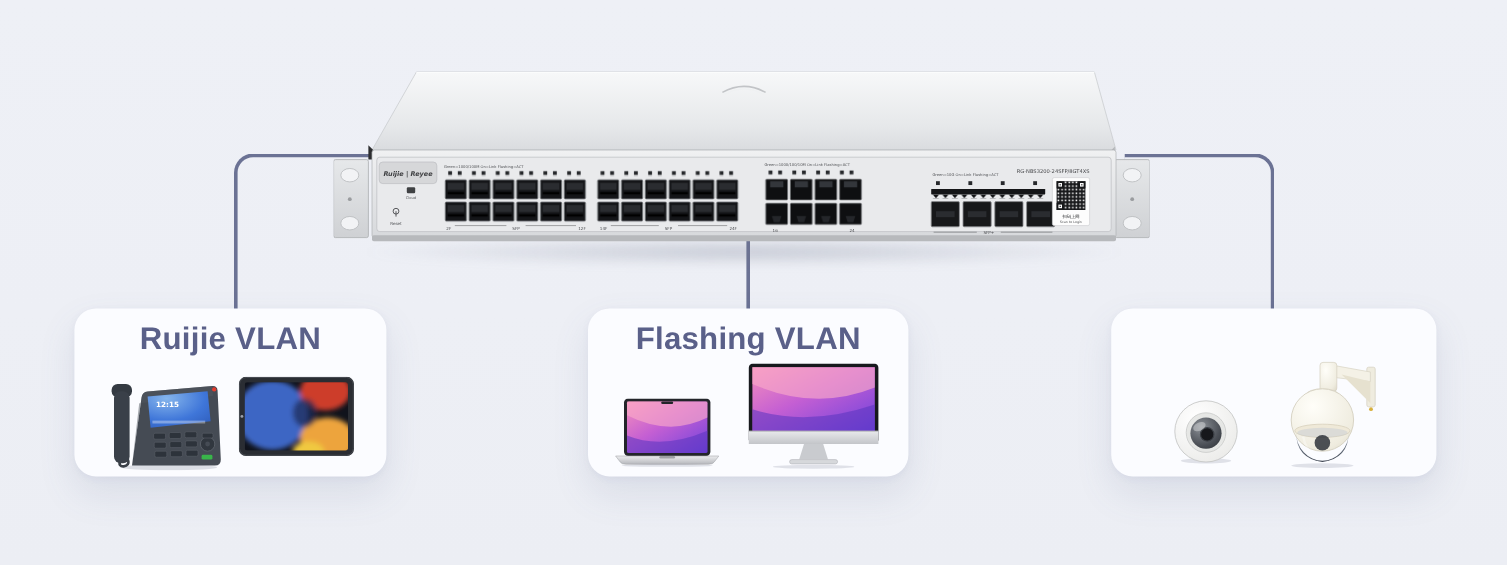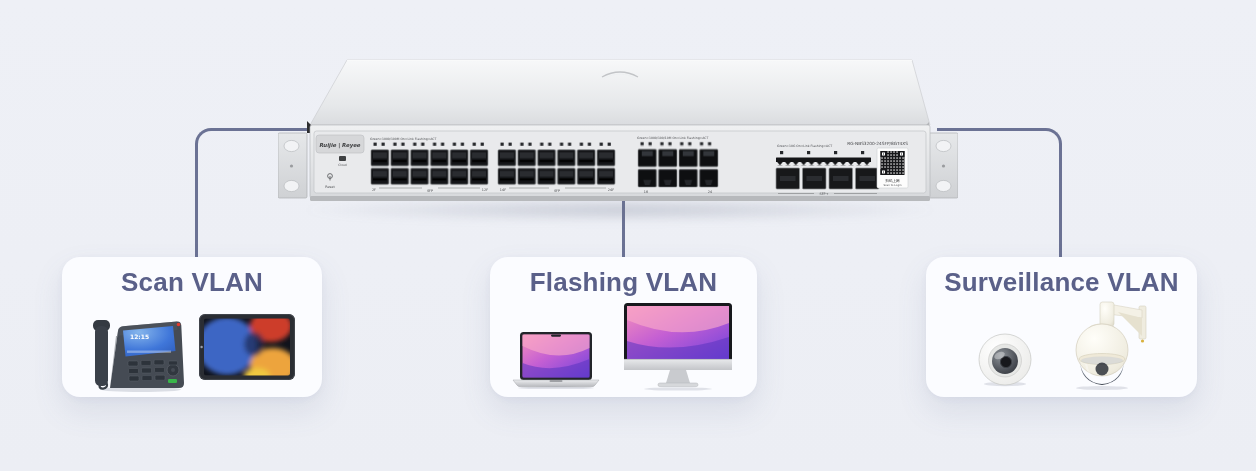--- a/index.html
+++ b/index.html
@@ -239,21 +239,21 @@
           <rect x="605" y="119.5" width="1" height="1" fill="#17181a"></rect>
         <text x="614.5" y="129.5" text-anchor="middle" font-size="3.6" fill="#2b2c2e">扫码上网</text>
         <text x="614.5" y="134" text-anchor="middle" font-size="2.7" fill="#4c4e51">Scan to Login</text>
       </g>
 
       <text x="630" y="92.5" text-anchor="end" font-size="4.3" fill="#47484b">RG-NBS3200-24SFP/8GT4XS</text>
     </g>
   </svg>
 
   <div class="card card-voice">
-    <h2>Scan VLAN</h2>
+    <h2>Ruijie VLAN</h2>
     <div class="devices">
 
       <svg class="dev dev-phone" width="100" height="86" viewBox="0 0 100 86">
         <defs>
           <radialGradient id="phS2" cx=".3" cy=".2" r="1.1">
             <stop offset="0" stop-color="#85b5ec"></stop>
               <stop offset=".55" stop-color="#3f76d9"></stop>
               <stop offset="1" stop-color="#2b57b4"></stop>
           </radialGradient>
         </defs>
@@ -355,21 +355,20 @@
         <rect x="6" y="56" width="108" height="11" fill="url(#silver2)"></rect>
         <line x1="6" y1="56.4" x2="114" y2="56.4" stroke="#aeb0b4" stroke-width="0.7"></line>
         <polygon points="52,67 68,67 72,80 48,80" fill="#c9cbcf"></polygon>
         <rect x="40" y="80" width="40" height="3.6" rx="1.8" fill="#d6d8db" stroke="#b2b4b8" stroke-width="0.5"></rect>
         <ellipse cx="60" cy="86" rx="34" ry="1.6" fill="rgba(80,88,110,.16)"></ellipse>
       </svg>
     </div>
   </div>
 
   <div class="card card-surveillance">
-    <h2>Surveillance VLAN</h2>
     <div class="devices">
 
       <svg class="dev dev-dome" width="58" height="54" viewBox="0 0 58 54">
         <defs>
           <radialGradient id="domeW" cx=".35" cy=".3" r="1">
             <stop offset="0" stop-color="#ffffff"></stop>
               <stop offset=".75" stop-color="#ececea"></stop>
               <stop offset="1" stop-color="#d2d3d1"></stop>
           </radialGradient>
           <radialGradient id="domeG" cx=".35" cy=".3" r="1">

